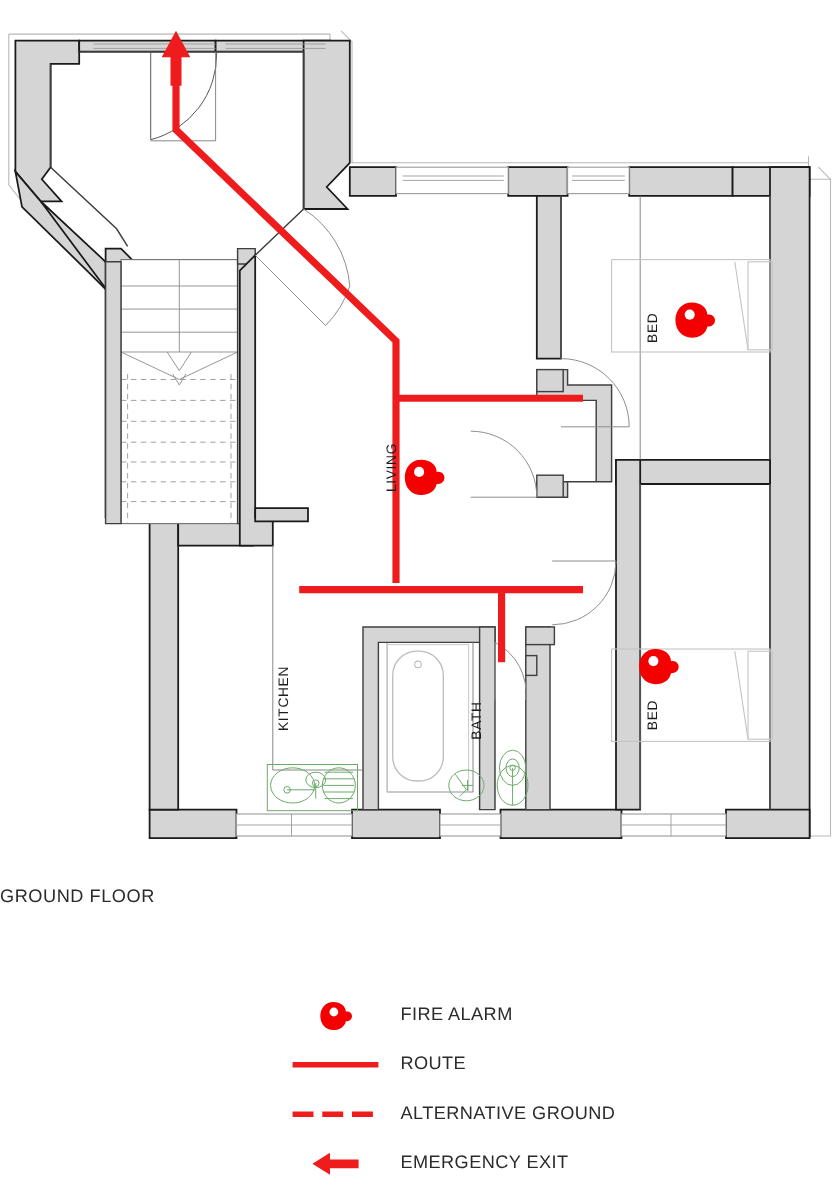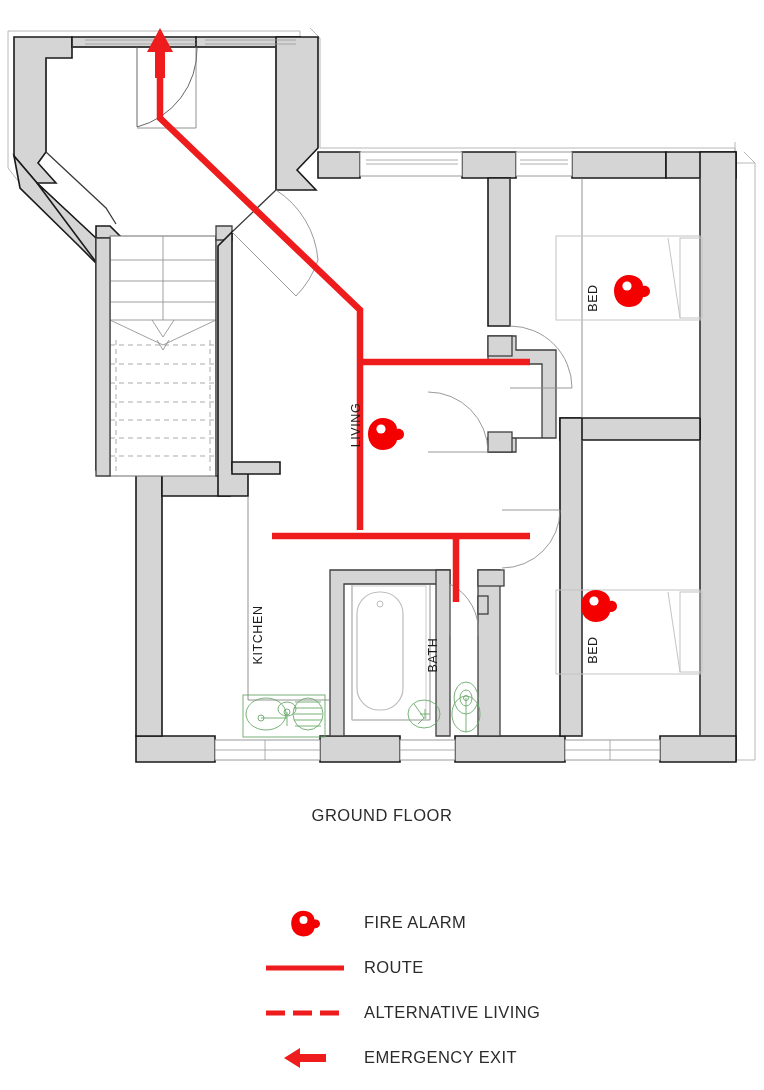--- a/index.html
+++ b/index.html
@@ -39,21 +39,20 @@
     letter-spacing: 0.4px;
     color: #2b2b2b;
     font-family: "Liberation Sans", sans-serif;
     white-space: nowrap;
     margin-left: 4px;
   }
   .floor-title {
     position: absolute;
     left: 0; top: 806px;
     width: 764px;
-    text-align: center;
     font-size: 16.5px;
     letter-spacing: 0.5px;
     color: #2b2b2b;
   }
 </style>
 </head>
 <body>
 
 <div id="page">
 
@@ -346,21 +345,21 @@
       </div>
       <div class="legend-label">ROUTE</div>
     </div>
 
     <div class="legend-row">
       <div class="legend-symbol">
         <svg width="82" height="12" viewBox="0 0 82 12">
           <line x1="2" y1="6" x2="80" y2="6" stroke="#ee1c1c" stroke-width="5" stroke-dasharray="19 8"></line>
         </svg>
       </div>
-      <div class="legend-label">ALTERNATIVE LIVING</div>
+      <div class="legend-label">ALTERNATIVE GROUND</div>
     </div>
 
     <div class="legend-row">
       <div class="legend-symbol">
         <svg width="50" height="26" viewBox="0 0 50 26">
           <path d="M4,13 L20,3 L20,9 L46,9 L46,17 L20,17 L20,23 Z" fill="#ee1c1c"></path>
         </svg>
       </div>
       <div class="legend-label">EMERGENCY EXIT</div>
     </div>

